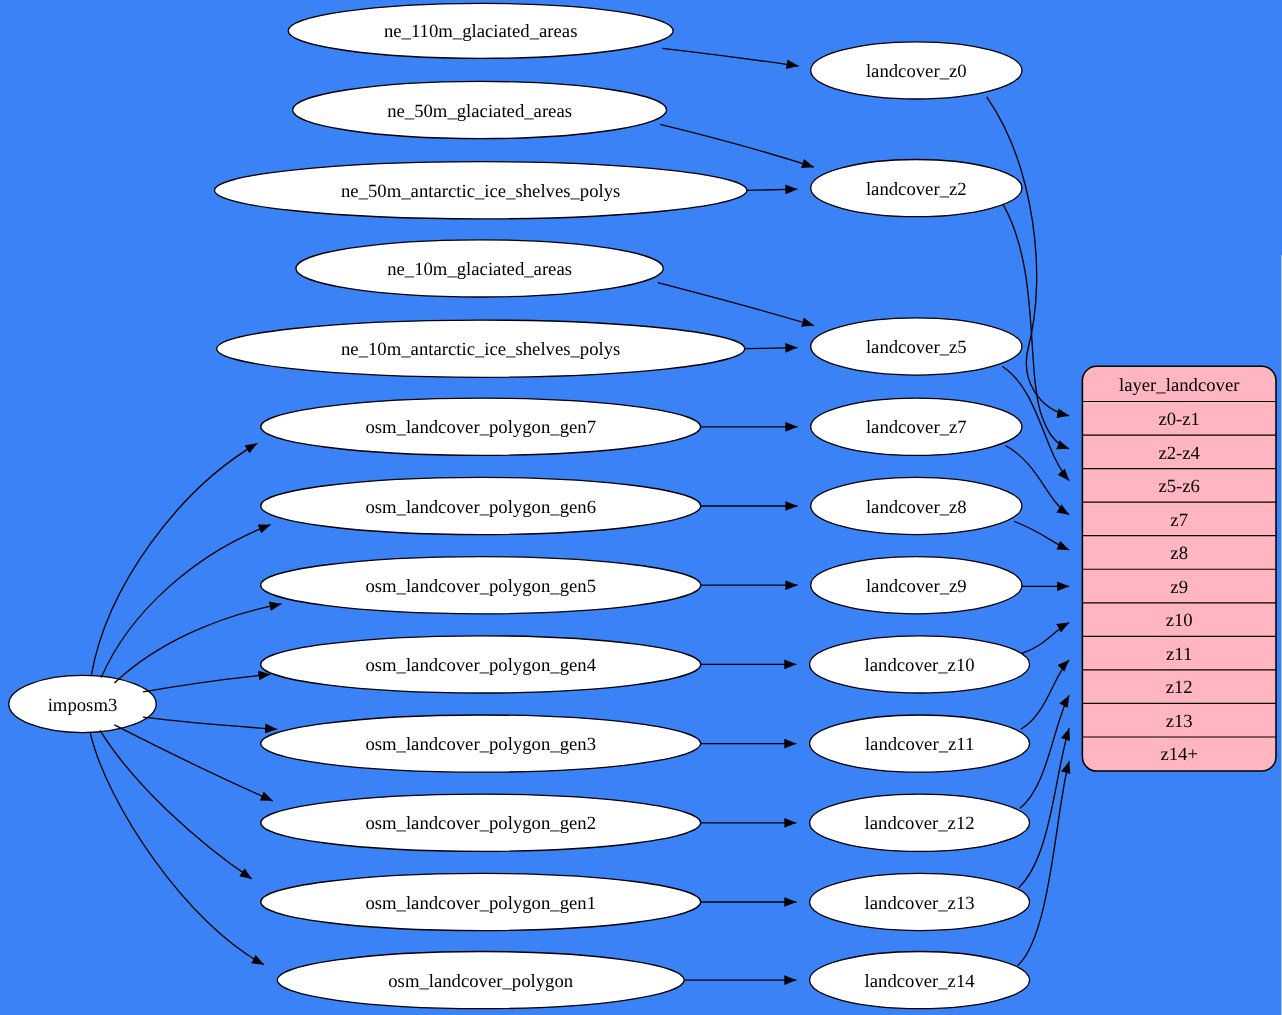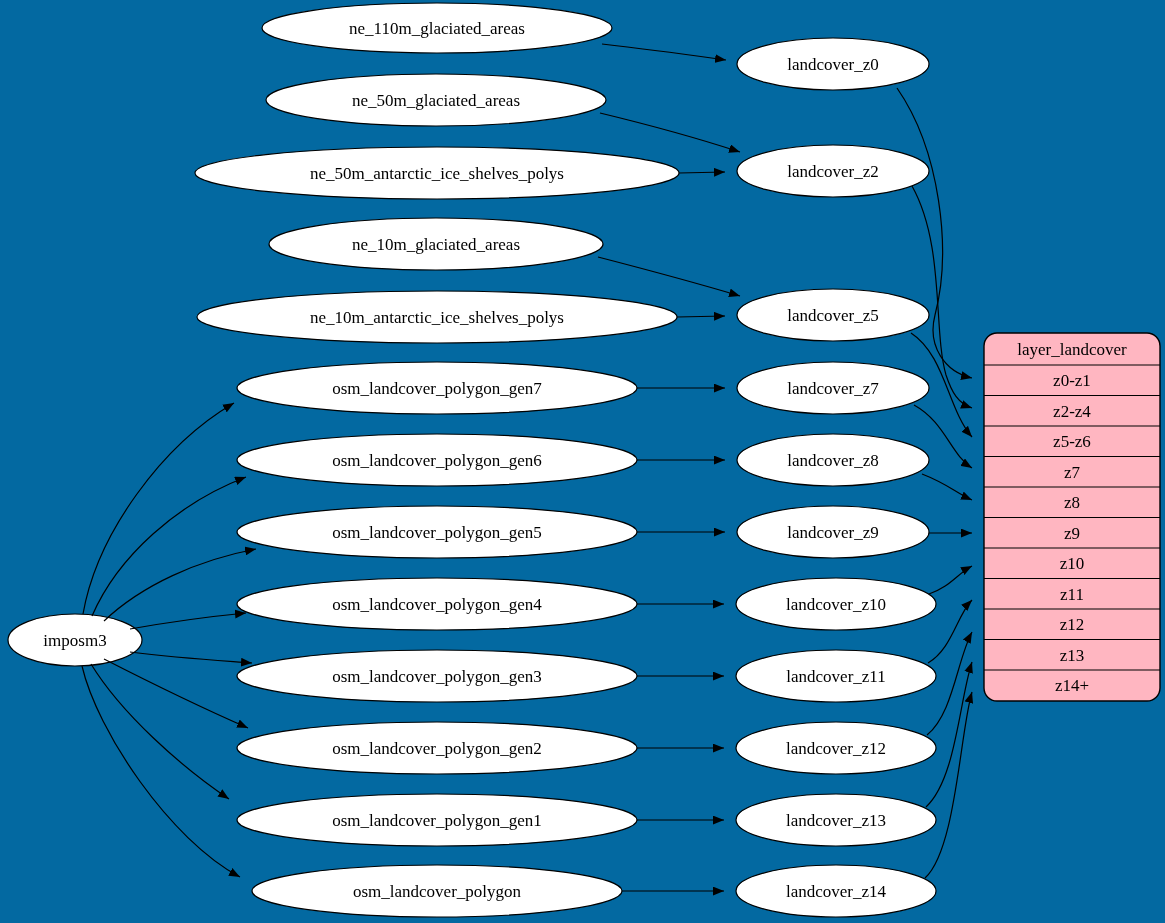--- a/index.html
+++ b/index.html
@@ -1,16 +1,16 @@
 <!DOCTYPE html>
 <html><head>
 <meta charset="utf-8">
 <style>
   html,body { margin:0; padding:0; background:#ffffff; }
-  .stage { width:1165px; height:923px; position:relative; background:#0369a1; }
+  .stage { width:1165px; height:923px; position:relative; background:#3b82f6; }
   svg { display:block; }
   .node-ellipse { fill:#ffffff; stroke:#000000; stroke-width:1.2; }
   .edge { fill:none; stroke:#000000; stroke-width:1.2; }
   .lbl {
     font-family:"Liberation Serif","DejaVu Serif",serif;
     font-size:17px; fill:#000000; text-anchor:middle;
   }
   .tbl-outline { stroke:#000000; stroke-width:1.4; }
   .tbl-sep { stroke:#000000; stroke-width:1.1; }
 </style>

